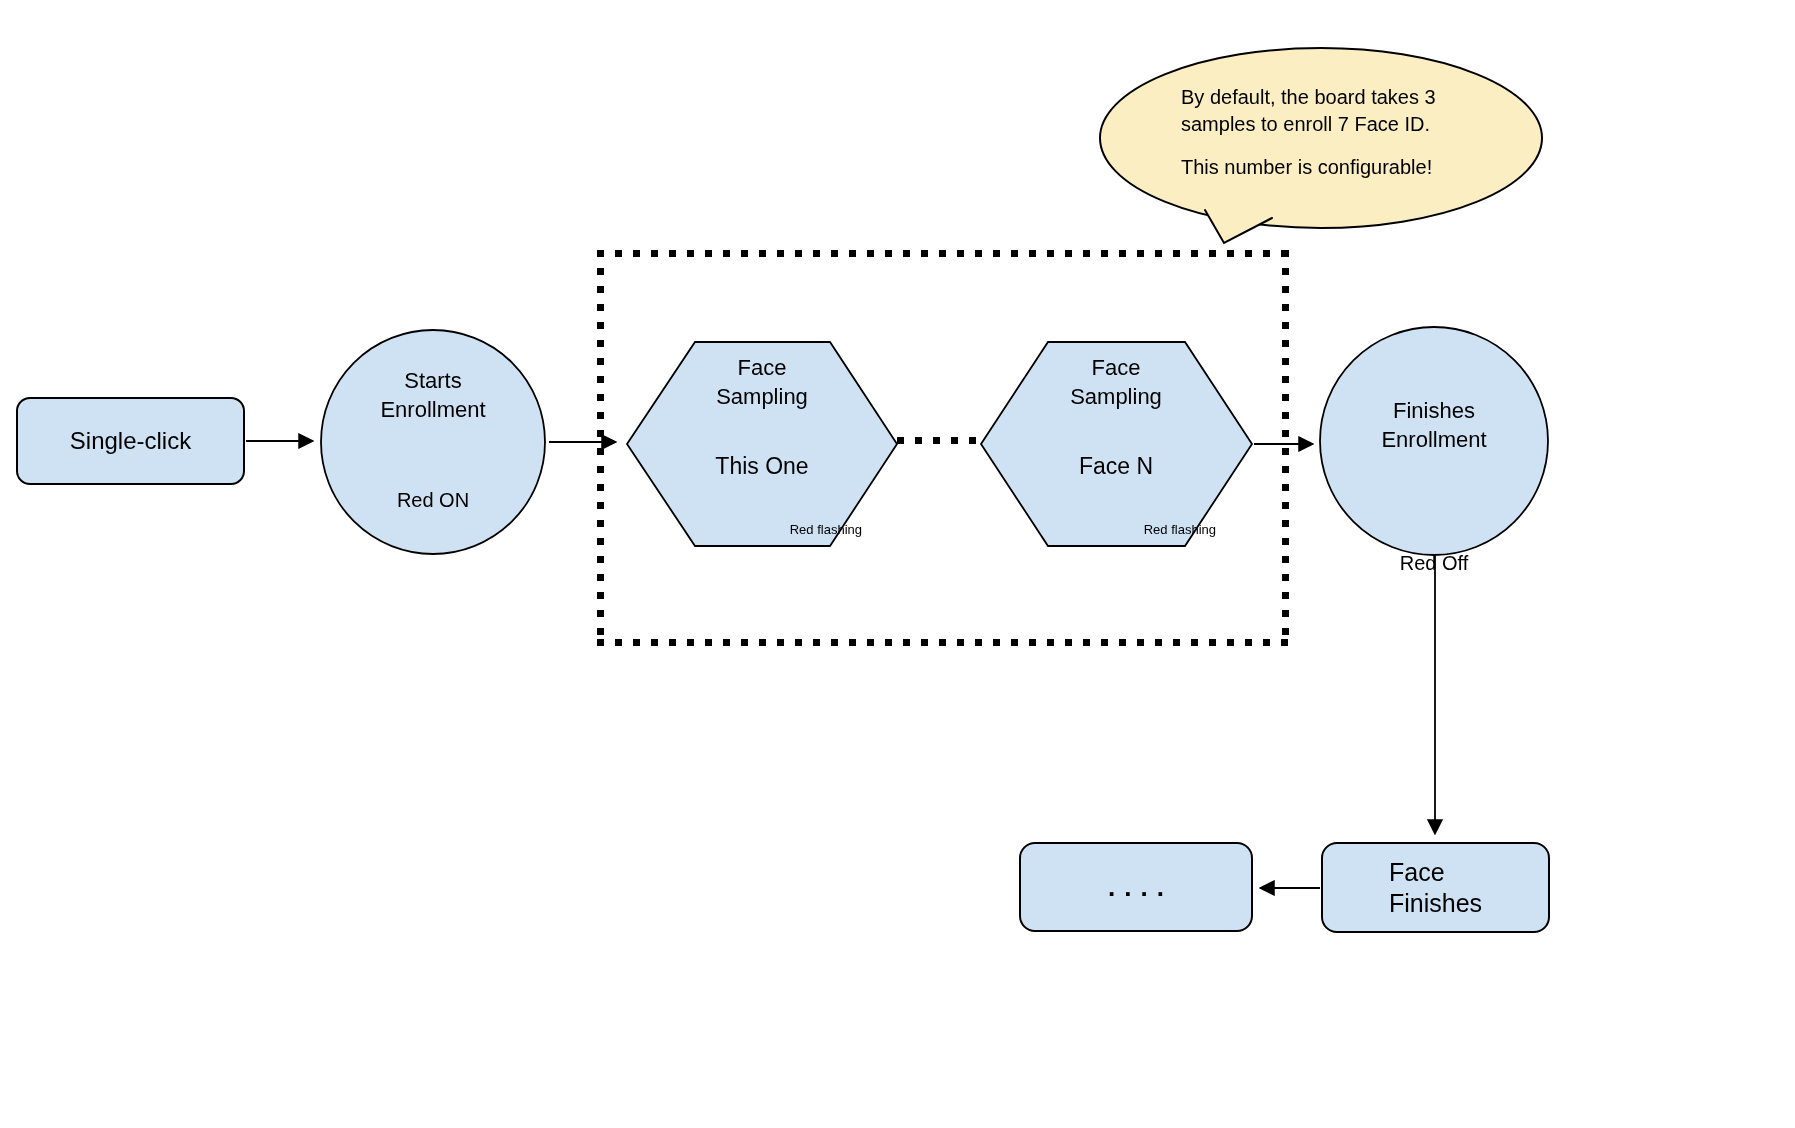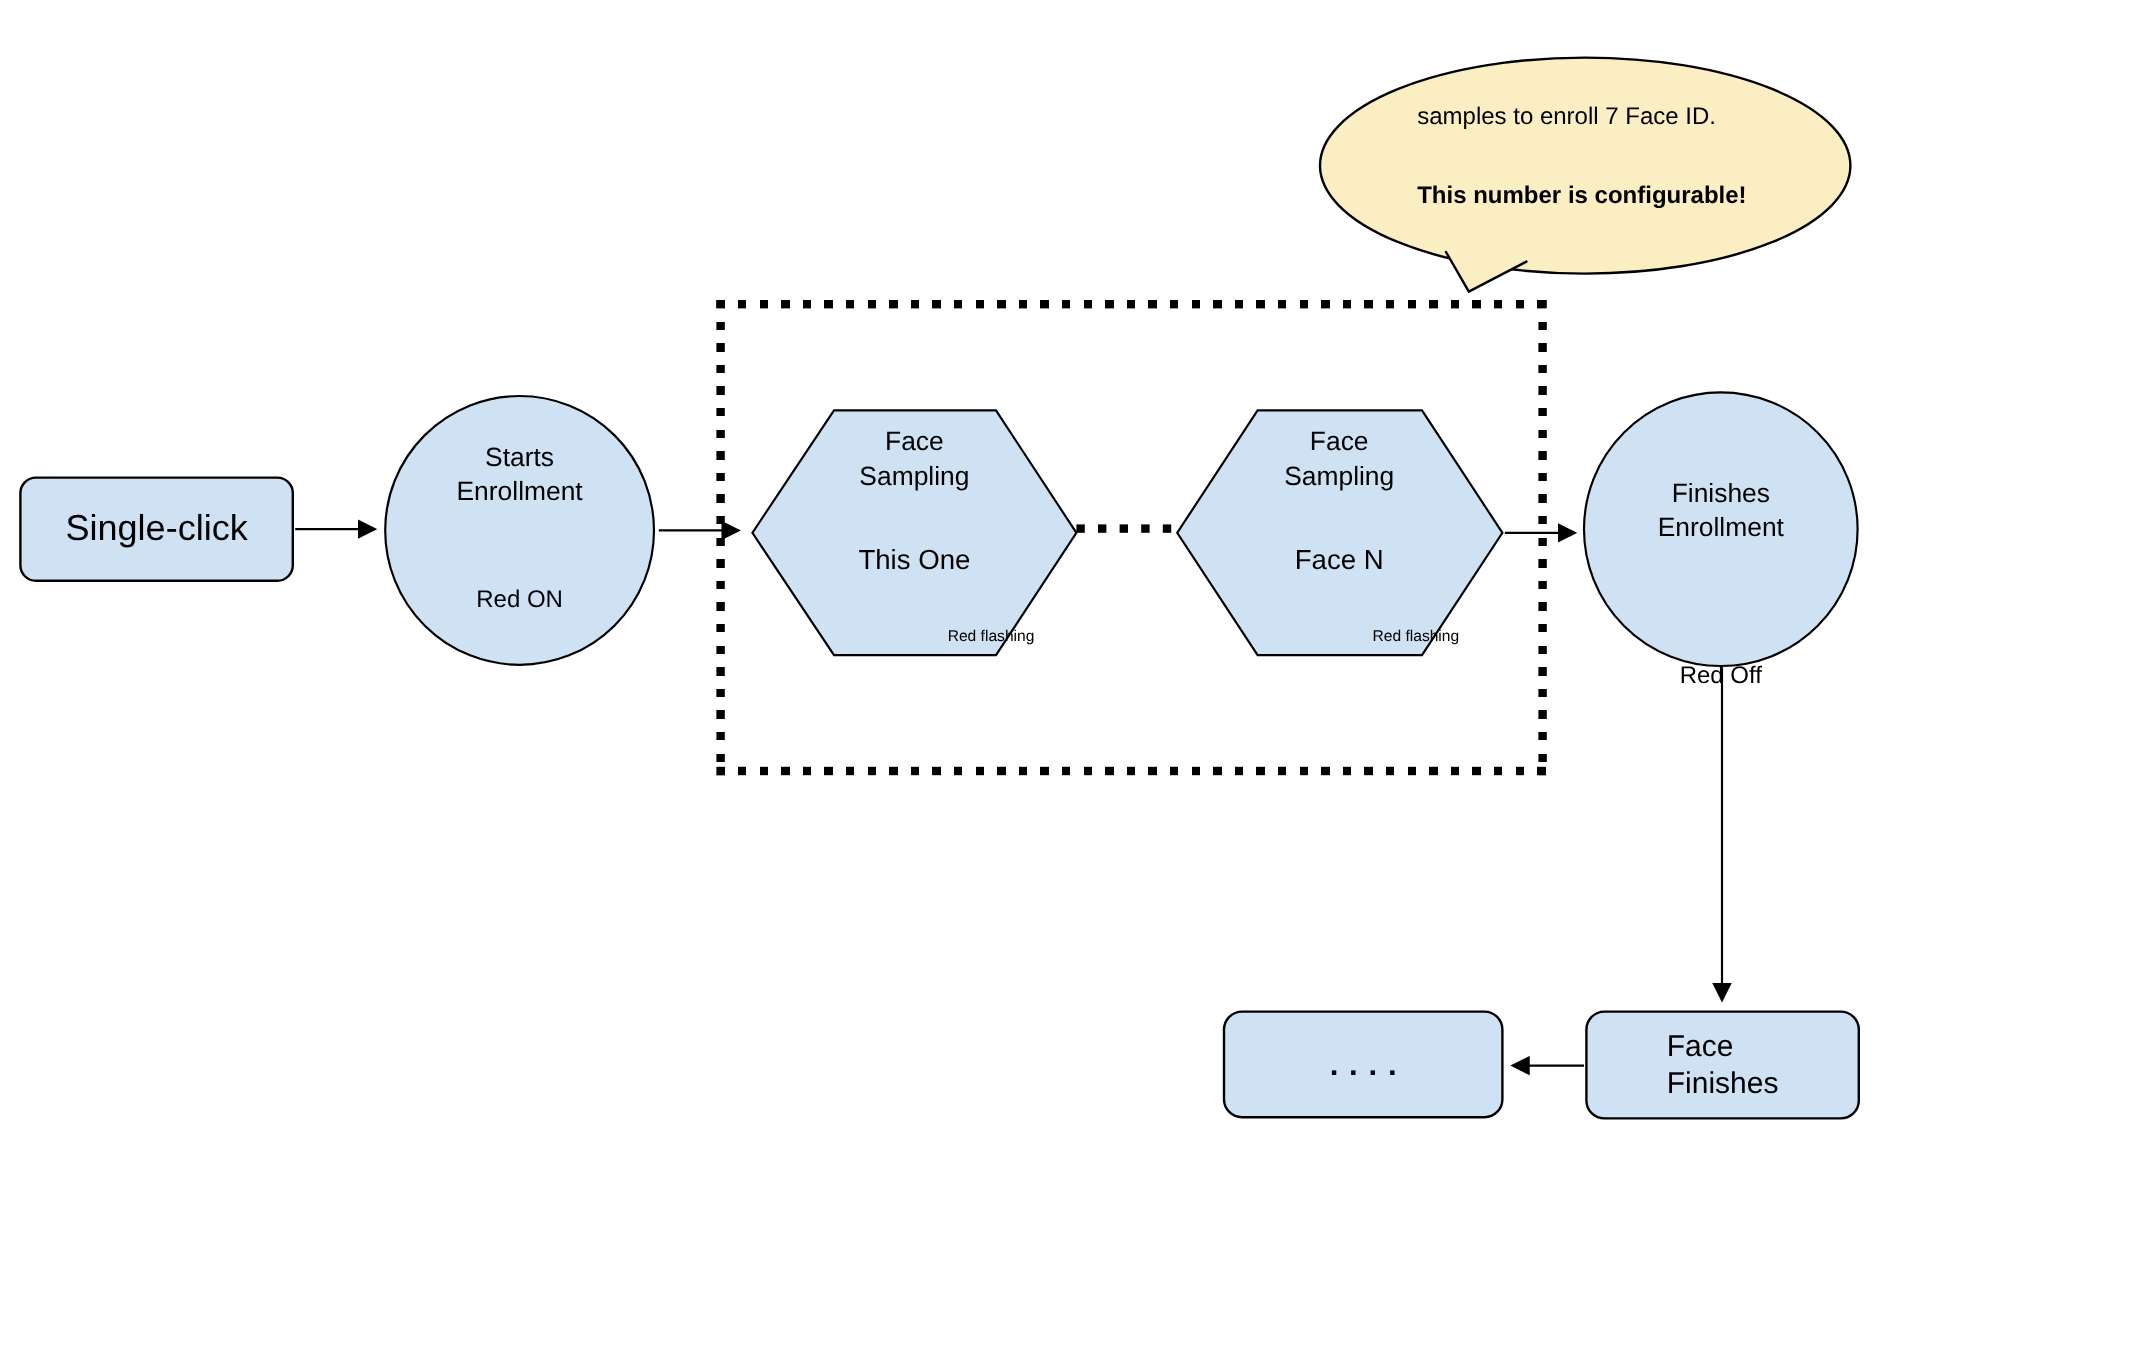--- a/index.html
+++ b/index.html
@@ -28,28 +28,28 @@
       repeating-linear-gradient(to bottom,#000 0 7px,transparent 7px 18px),
       repeating-linear-gradient(to bottom,#000 0 7px,transparent 7px 18px);
     background-size:100% 7px,100% 7px,7px 100%,7px 100%;
     background-position:0 0,0 100%,0 0,100% 0;
     background-repeat:no-repeat;
   }
   .t22{font-size:22px;line-height:29px;}
   .t23{font-size:23px;line-height:28px;}
   .t15{font-size:13px;line-height:18px;text-align:right;}
   .t16{font-size:20px;line-height:19px;}
-  .single-click-label{font-size:30px;}
+  .single-click-label{font-size:24px;}
   .fd-label{font-size:25px;line-height:31px;}
   .ellipsis-label{font-size:26px;letter-spacing:9px;font-weight:bold;padding-left:9px;}
   .callout-text{
     position:absolute;left:1181px;top:84px;width:340px;z-index:3;
     font-size:20px;line-height:27px;text-align:left;
   }
-  .callout-text .gap{margin-top:39px;font-weight:bold;}
+  .callout-text .gap{margin-top:16px;}
 </style>
 </head>
 <body>
 
 <div id="canvas">
 
   <svg id="shapes" width="1795" height="1128" viewBox="0 0 1795 1128">
     <defs>
       <marker id="ah" viewBox="0 0 10 10" refX="8.5" refY="5" markerWidth="9" markerHeight="9" orient="auto-start-reverse">
         <path d="M0 0 L10 5 L0 10 Z" fill="#000"></path>
@@ -103,17 +103,18 @@
   <div class="labelbox t15" style="left:662px;top:521px;width:200px;">Red flashing</div>
 
   <div class="labelbox t22" style="left:1016px;top:353px;width:200px;"><span>Face</span><br><span>Sampling</span></div>
   <div class="labelbox t23" style="left:1016px;top:452px;width:200px;">Face N</div>
   <div class="labelbox t15" style="left:1016px;top:521px;width:200px;">Red flashing</div>
 
   <div class="labelbox t22" style="left:1334px;top:396px;width:200px;"><span>Finishes</span><br><span>Enrollment</span></div>
   <div class="labelbox t16" style="left:1354px;top:514px;width:160px;margin-top:40px;">Red Off</div>
 
   <div class="callout-text">
+    <div>By default, the board takes 3</div>
     <div>samples to enroll 7 Face ID.</div>
     <div class="gap">This number is configurable!</div>
   </div>
 
 </div>
 
 </body></html>

